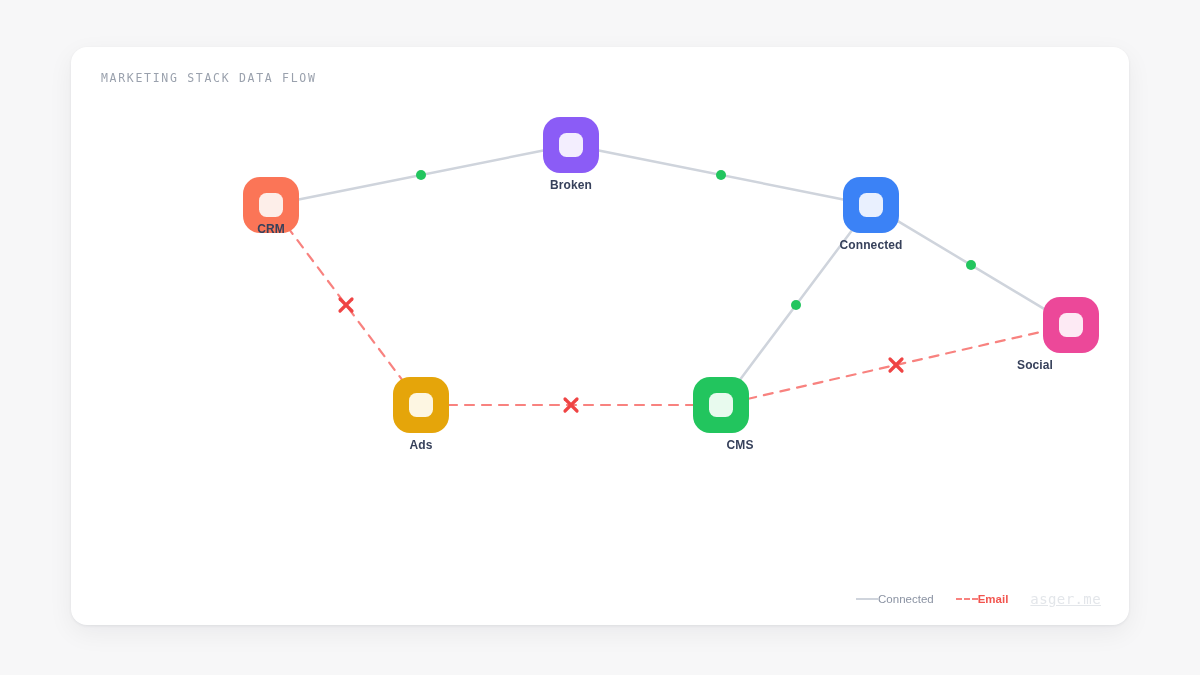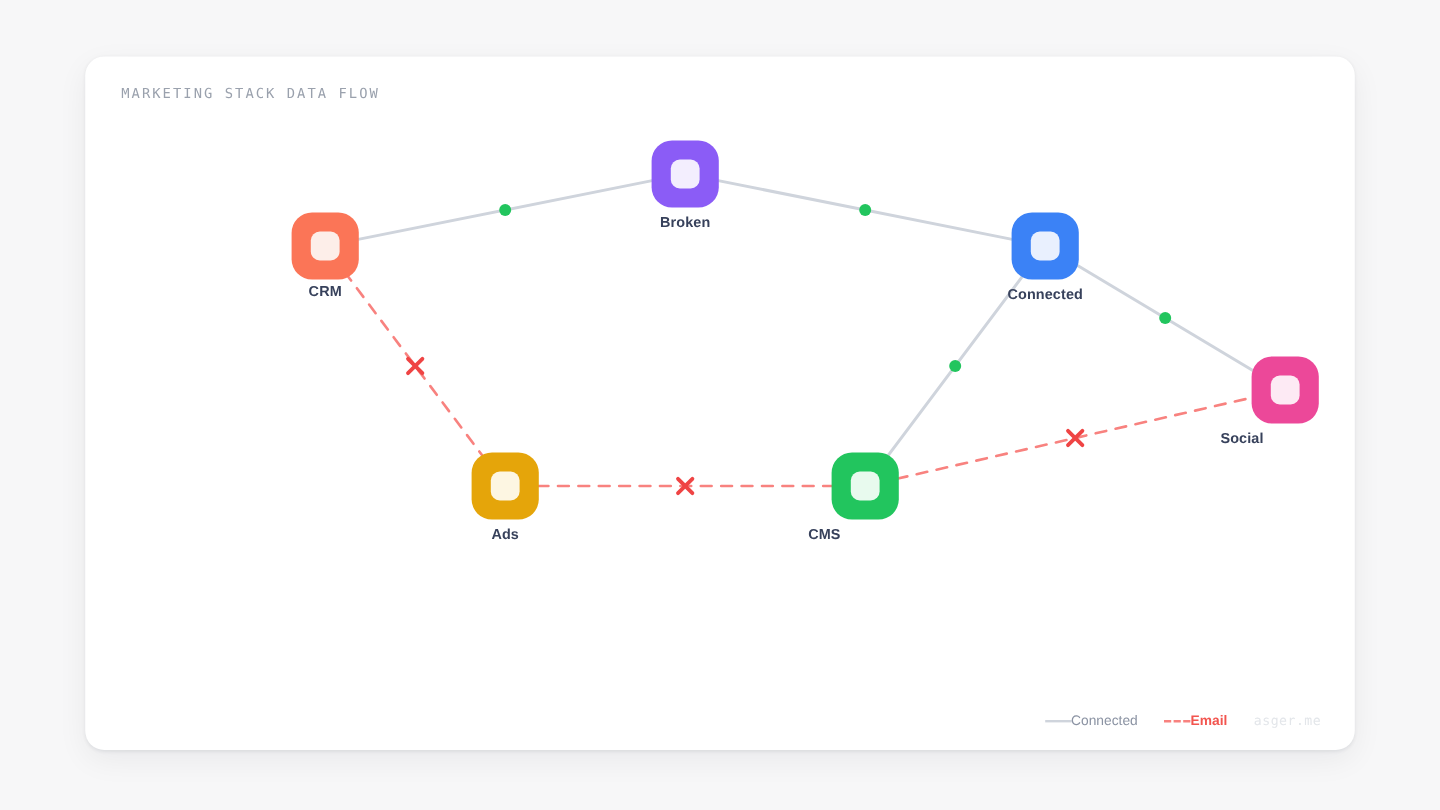--- a/index.html
+++ b/index.html
@@ -118,23 +118,24 @@
   .legend-text {
     color: #8b93a3;
     font-size: 11.5px;
   }
   .legend-text.broken {
     color: #f2554f;
     font-weight: 600;
   }
   #watermark {
     font-family: "DejaVu Sans Mono", "Liberation Mono", monospace;
-    font-size: 11px;
+    font-size: 14px;
     color: #e3e6ea;
     letter-spacing: 0.4px;
+    text-decoration: underline;
   }
 </style>
 </head>
 <body>
 
 <div id="stage">
 
   <div id="card">
 
     <div id="title">MARKETING STACK DATA FLOW</div>
@@ -162,37 +163,37 @@
           <line x1="676.3211796774405" y1="351.9837303594422" x2="973.6788203225595" y2="284.0162696405578" stroke="#f8827f" stroke-width="2.2" stroke-linecap="round" stroke-dasharray="9 8"></line>
           <g stroke="#ef4444" stroke-width="3.2" stroke-linecap="round">
             <line x1="819" y1="312" x2="831" y2="324"></line>
             <line x1="831" y1="312" x2="819" y2="324"></line>
           </g>
         </svg>
       <div id="node-layer">
           <div class="node" style="left: 200px; top: 158px; background: rgb(251, 117, 87);">
             <div class="node-inner" style="background: rgb(253, 238, 233);"></div>
           </div>
-          <div class="node-label" style="left: 200px; top: 189px;">CRM</div>
+          <div class="node-label" style="left: 200px; top: 175px;">CRM</div>
           <div class="node" style="left: 500px; top: 98px; background: rgb(139, 92, 246);">
             <div class="node-inner" style="background: rgb(243, 238, 254);"></div>
           </div>
           <div class="node-label" style="left: 500px; top: 131px;">Broken</div>
           <div class="node" style="left: 800px; top: 158px; background: rgb(59, 130, 246);">
             <div class="node-inner" style="background: rgb(233, 240, 254);"></div>
           </div>
           <div class="node-label" style="left: 800px; top: 191px;">Connected</div>
           <div class="node" style="left: 1000px; top: 278px; background: rgb(236, 72, 153);">
             <div class="node-inner" style="background: rgb(253, 234, 244);"></div>
           </div>
           <div class="node-label" style="left: 964px; top: 311px;">Social</div>
           <div class="node" style="left: 650px; top: 358px; background: rgb(34, 197, 94);">
             <div class="node-inner" style="background: rgb(232, 250, 238);"></div>
           </div>
-          <div class="node-label" style="left: 616px; top: 391px;">CMS</div>
+          <div class="node-label" style="left: 669px; top: 391px;">CMS</div>
           <div class="node" style="left: 350px; top: 358px; background: rgb(229, 165, 10);">
             <div class="node-inner" style="background: rgb(253, 246, 226);"></div>
           </div>
           <div class="node-label" style="left: 350px; top: 391px;">Ads</div>
         </div>
     </div>
 
     <div id="legend">
       <div class="legend-item">
         <span class="legend-swatch solid"></span>

